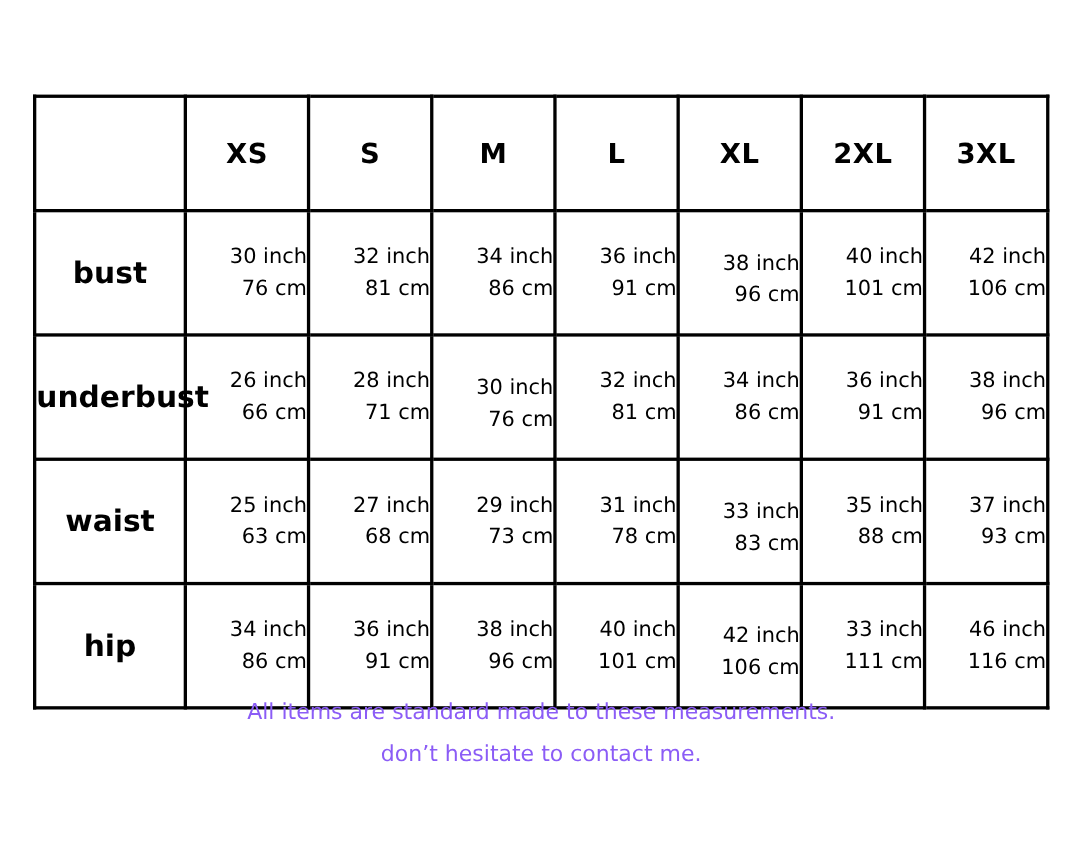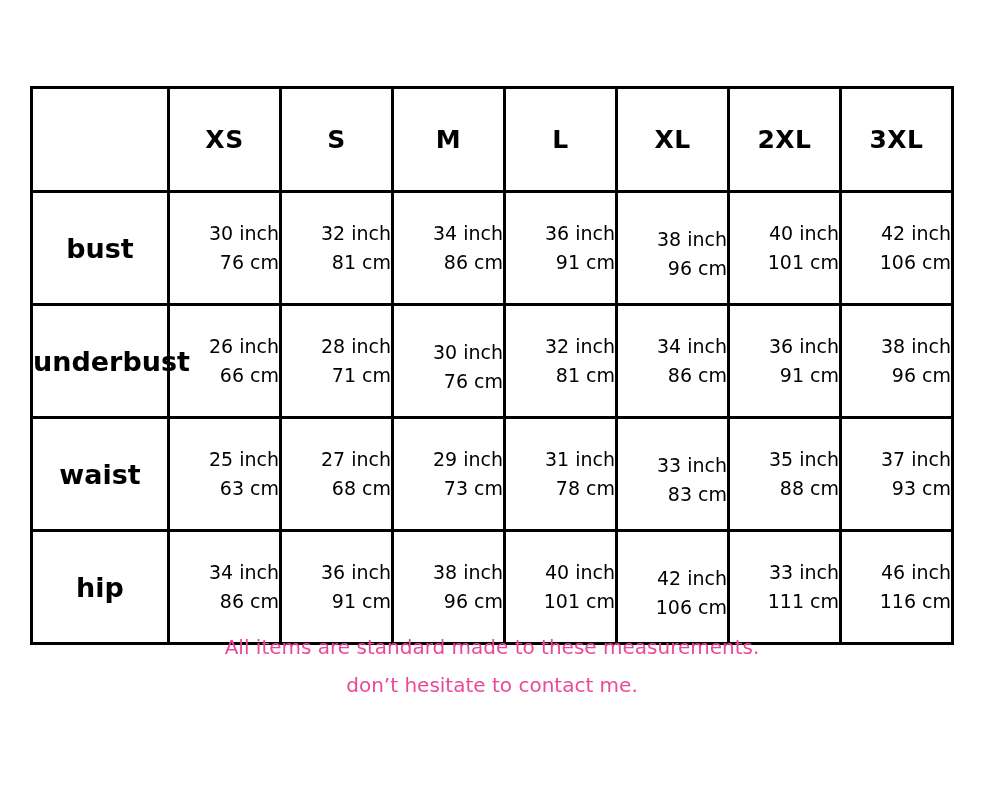--- a/index.html
+++ b/index.html
@@ -80,21 +80,21 @@
     position: absolute;
     left: 0;
     top: 628px;
     width: 984px;
     text-align: center;
   }
   .notes p {
     margin: 0;
     font-size: 20px;
     line-height: 38px;
-    color: #ec4899;
+    color: #8b5cf6;
   }
 </style>
 </head>
 <body>
 
 <div class="page">
 
   <div class="table-wrap">
     <table class="size-chart">
       <colgroup>

